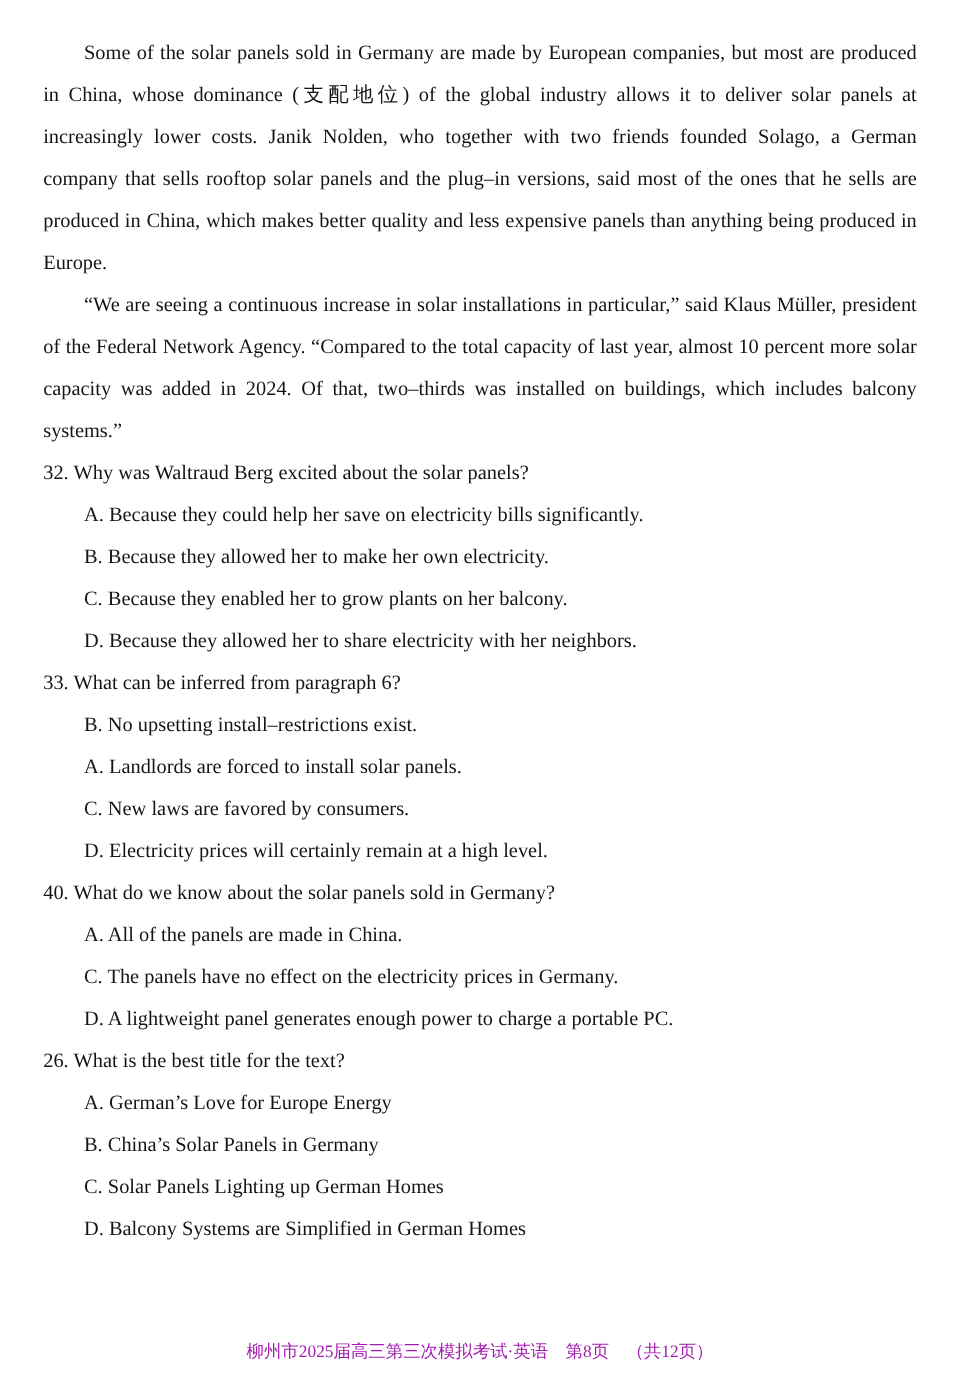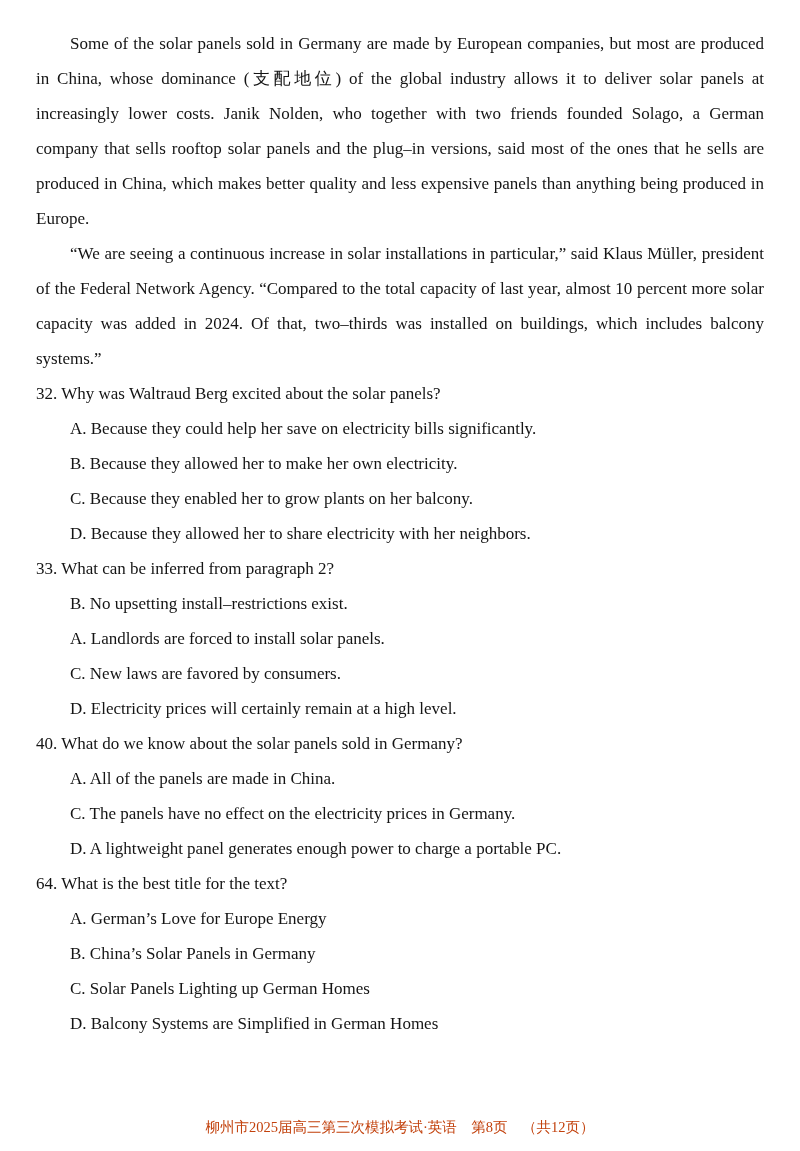--- a/index.html
+++ b/index.html
@@ -37,56 +37,56 @@
     margin: 0;
   }
   .footer {
     position: absolute;
     left: 0;
     right: 0;
     bottom: 14px;
     text-align: center;
     font-size: 14.5px;
     line-height: 20px;
-    color: #c2410c;
+    color: #a21caf;
   }
 </style>
 </head>
 <body>
 
 <div class="page">
 
   <p class="para">Some of the solar panels sold in Germany are made by European companies, but most are produced in China, whose dominance (支配地位) of the global industry allows it to deliver solar panels at increasingly lower costs. Janik Nolden, who together with two friends founded Solago, a German company that sells rooftop solar panels and the plug–in versions, said most of the ones that he sells are produced in China, which makes better quality and less expensive panels than anything being produced in Europe.</p>
   <p class="para">“We are seeing a continuous increase in solar installations in particular,” said Klaus Müller, president of the Federal Network Agency. “Compared to the total capacity of last year, almost 10 percent more solar capacity was added in 2024. Of that, two–thirds was installed on buildings, which includes balcony systems.”</p>
 
   <div class="question">
     <div class="stem"><span>32.</span> <span>Why was Waltraud Berg excited about the solar panels?</span></div>
     <div class="option">A. Because they could help her save on electricity bills significantly.</div>
     <div class="option">B. Because they allowed her to make her own electricity.</div>
     <div class="option">C. Because they enabled her to grow plants on her balcony.</div>
     <div class="option">D. Because they allowed her to share electricity with her neighbors.</div>
   </div>
 
   <div class="question">
-    <div class="stem"><span>33.</span> <span>What can be inferred from paragraph 2?</span></div>
+    <div class="stem"><span>33.</span> <span>What can be inferred from paragraph 6?</span></div>
     <div class="option">B. No upsetting install–restrictions exist.</div>
     <div class="option">A. Landlords are forced to install solar panels.</div>
     <div class="option">C. New laws are favored by consumers.</div>
     <div class="option">D. Electricity prices will certainly remain at a high level.</div>
   </div>
 
   <div class="question">
     <div class="stem"><span>40.</span> <span>What do we know about the solar panels sold in Germany?</span></div>
     <div class="option">A. All of the panels are made in China.</div>
     <div class="option">C. The panels have no effect on the electricity prices in Germany.</div>
     <div class="option">D. A lightweight panel generates enough power to charge a portable PC.</div>
   </div>
 
   <div class="question">
-    <div class="stem"><span>64.</span> <span>What is the best title for the text?</span></div>
+    <div class="stem"><span>26.</span> <span>What is the best title for the text?</span></div>
     <div class="option">A. German’s Love for Europe Energy</div>
     <div class="option">B. China’s Solar Panels in Germany</div>
     <div class="option">C. Solar Panels Lighting up German Homes</div>
     <div class="option">D. Balcony Systems are Simplified in German Homes</div>
   </div>
 
   <div class="footer">柳州市2025届高三第三次模拟考试·英语　第8页　（共12页）</div>
 
 </div>
 

